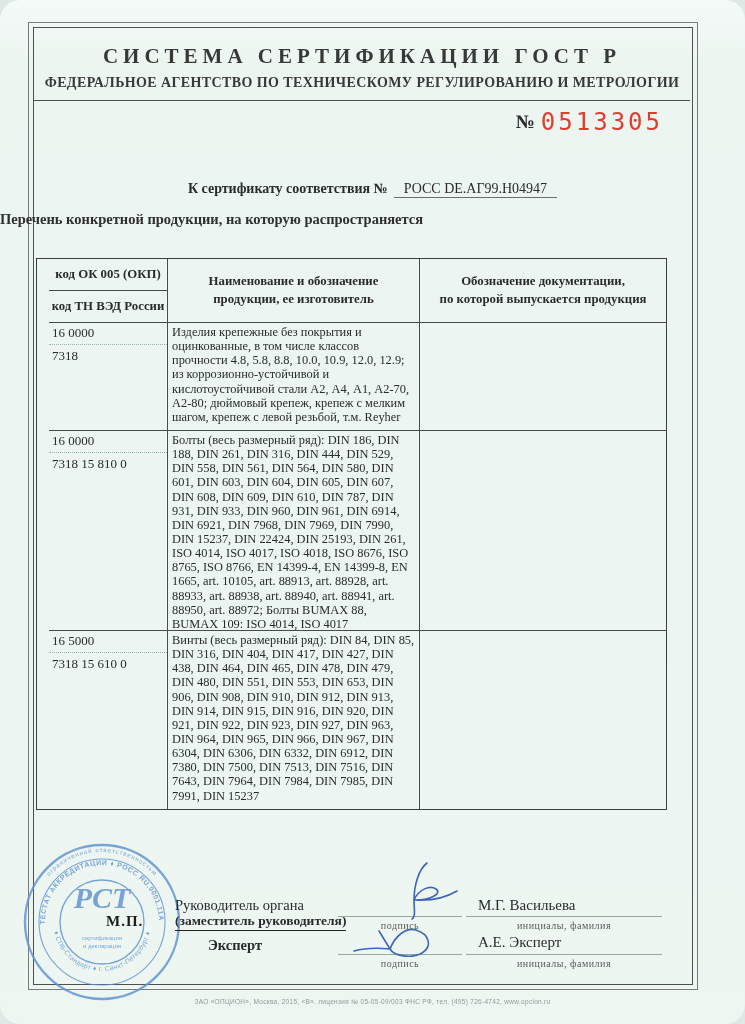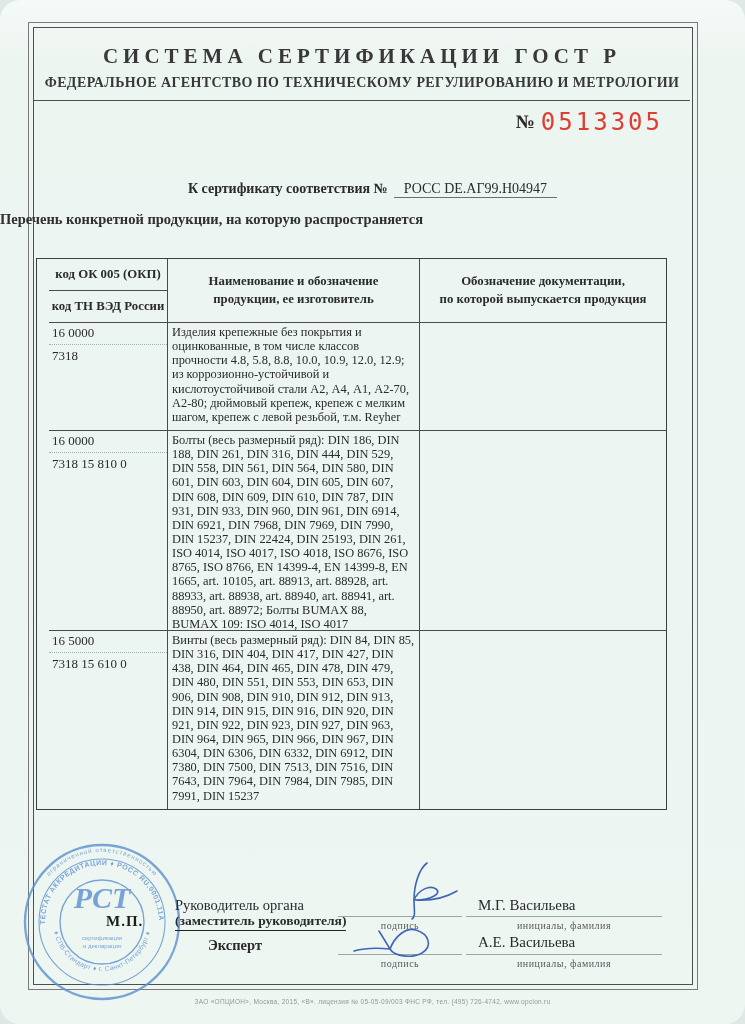--- a/index.html
+++ b/index.html
@@ -166,21 +166,21 @@
   <div class="sigline s2"></div>
   <div class="sigline n1"></div>
   <div class="sigline n2"></div>
 
   <div class="caption cap-s1">подпись</div>
   <div class="caption cap-s2">подпись</div>
   <div class="caption cap-n1">инициалы, фамилия</div>
   <div class="caption cap-n2">инициалы, фамилия</div>
 
   <div class="name1">М.Г. Васильева</div>
-  <div class="name2">А.Е. Васильева</div>
+  <div class="name2">А.Е. Эксперт</div>
 
   <svg class="squiggle sq1" width="80" height="62" viewBox="0 0 80 62">
     <path d="M 42,3 C 34,9 29,25 29,40 C 29,50 31,56 27,59" fill="none" stroke="#3f66b5" stroke-width="1.6" stroke-linecap="round"></path>
     <path d="M 29,40 C 34,29 45,25 51,29 C 57,33 47,40 30,40 C 44,41 60,38 72,31" fill="none" stroke="#3f66b5" stroke-width="1.6" stroke-linecap="round"></path>
   </svg>
   <svg class="squiggle sq2" width="90" height="42" viewBox="0 0 90 42">
     <path d="M 4,31 C 18,27 31,28 40,29 M 29,11 L 40,29 C 45,16 56,7 66,10 C 79,14 83,26 72,33 C 61,39 44,36 40,29" fill="none" stroke="#3f66b5" stroke-width="1.6" stroke-linecap="round"></path>
   </svg>
 
   <div class="footer-imprint">ЗАО «ОПЦИОН», Москва, 2015, «В».   лицензия № 05-05-09/003 ФНС РФ, тел. (495) 726-4742, www.opcion.ru</div>

